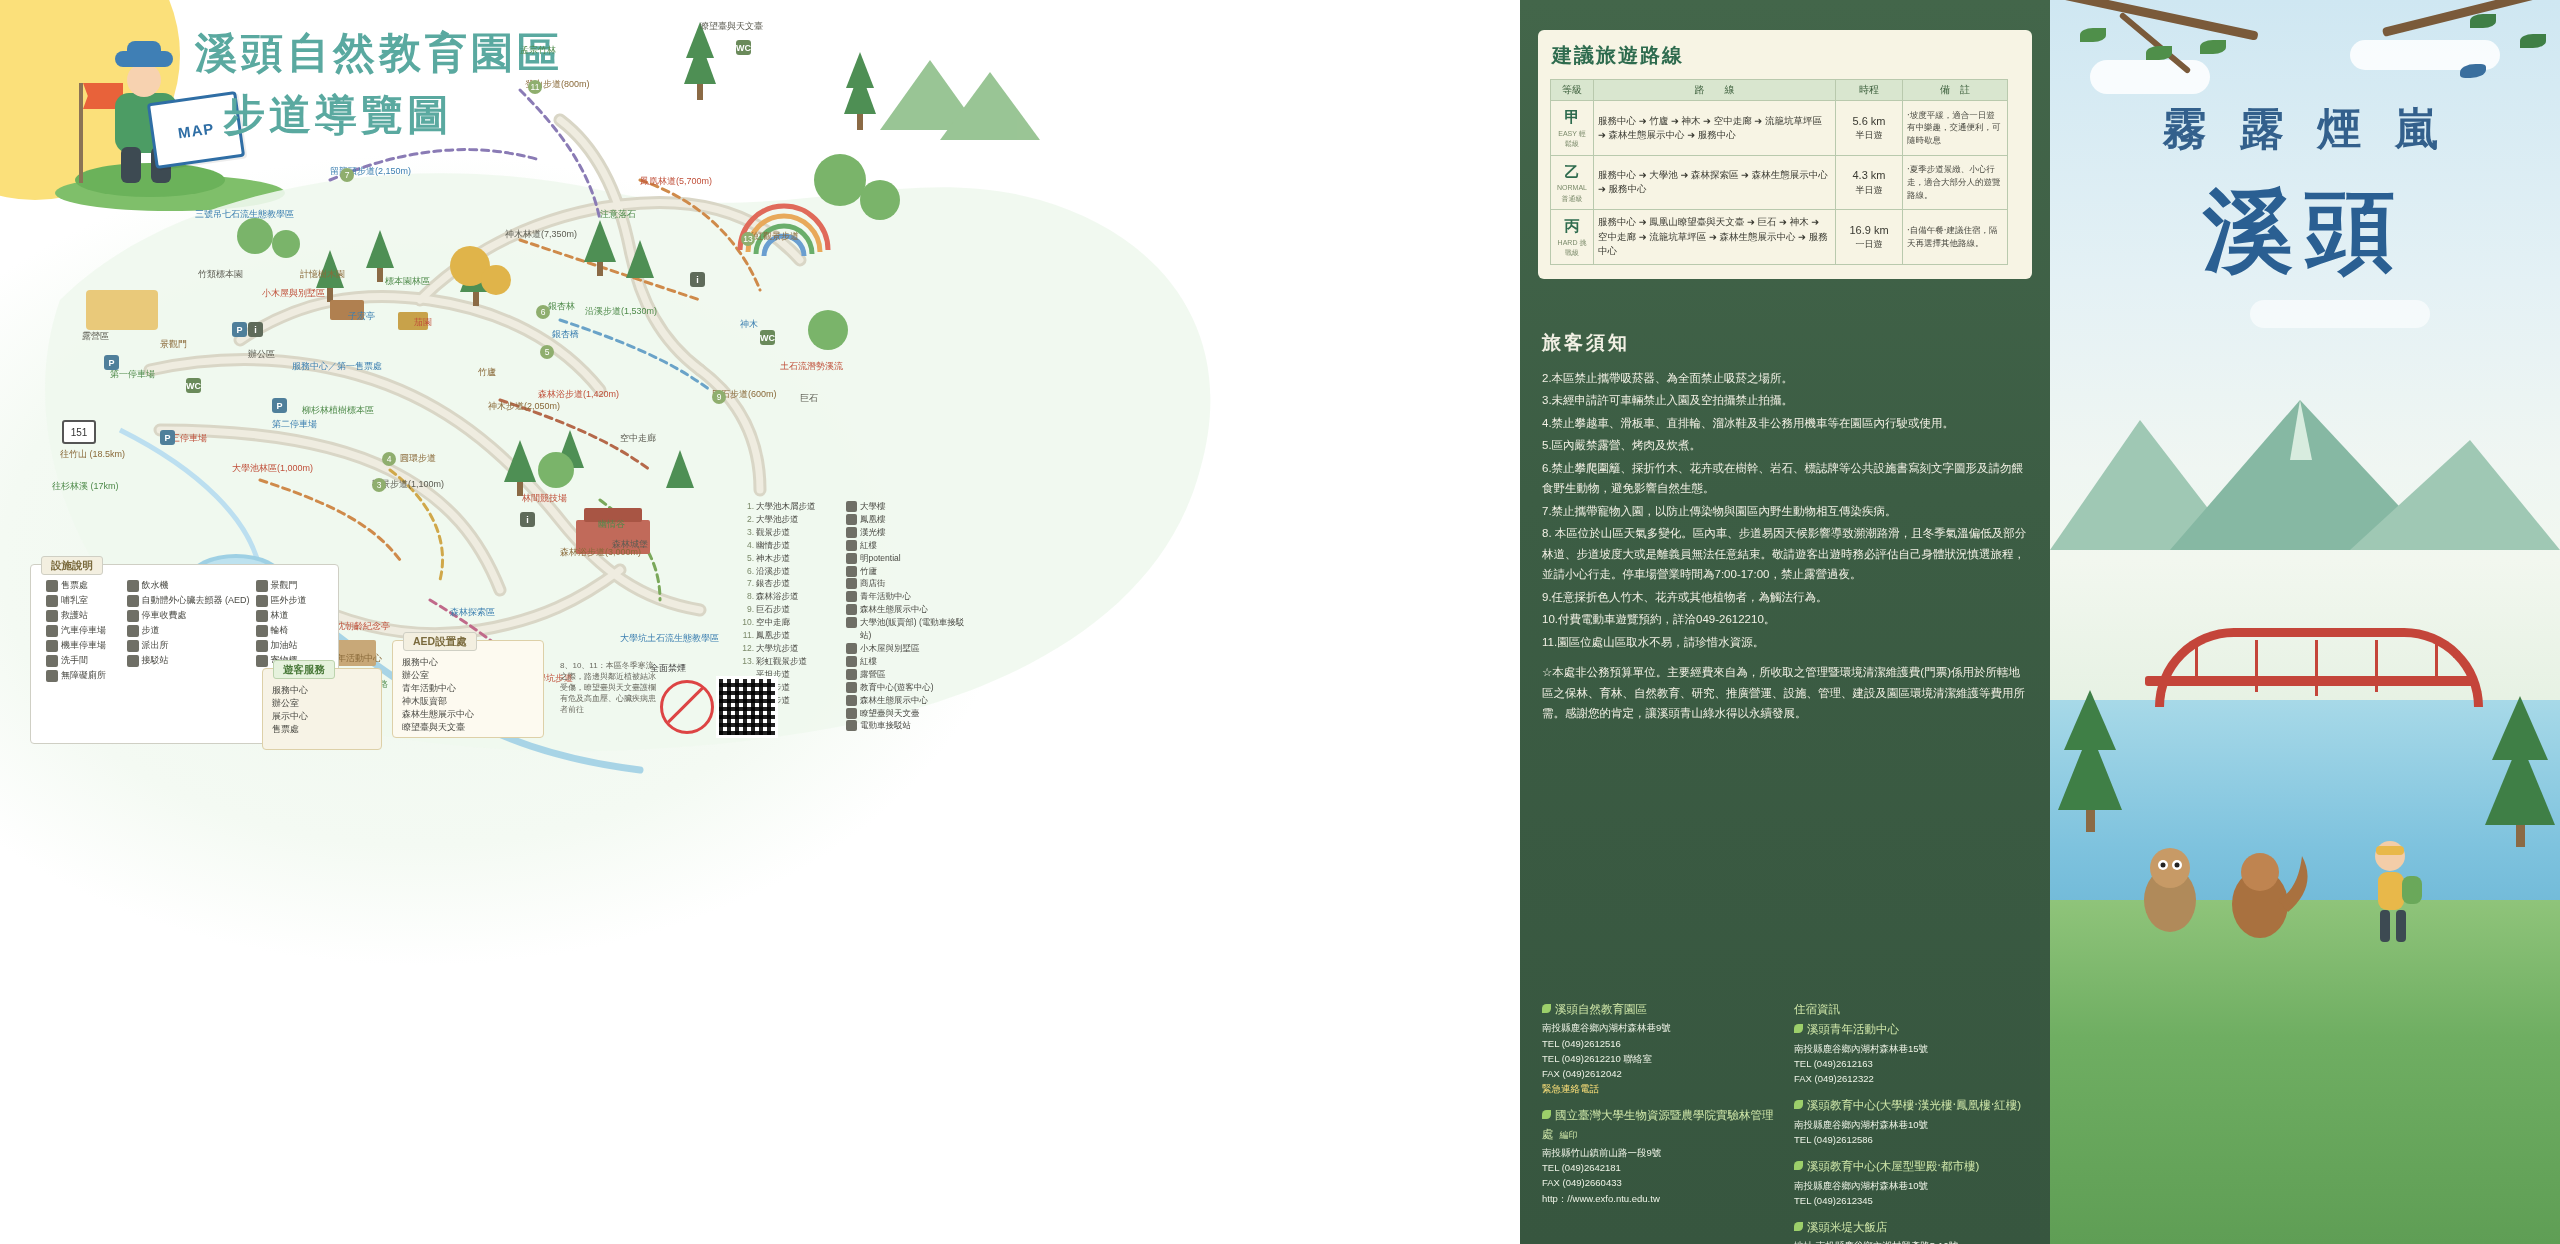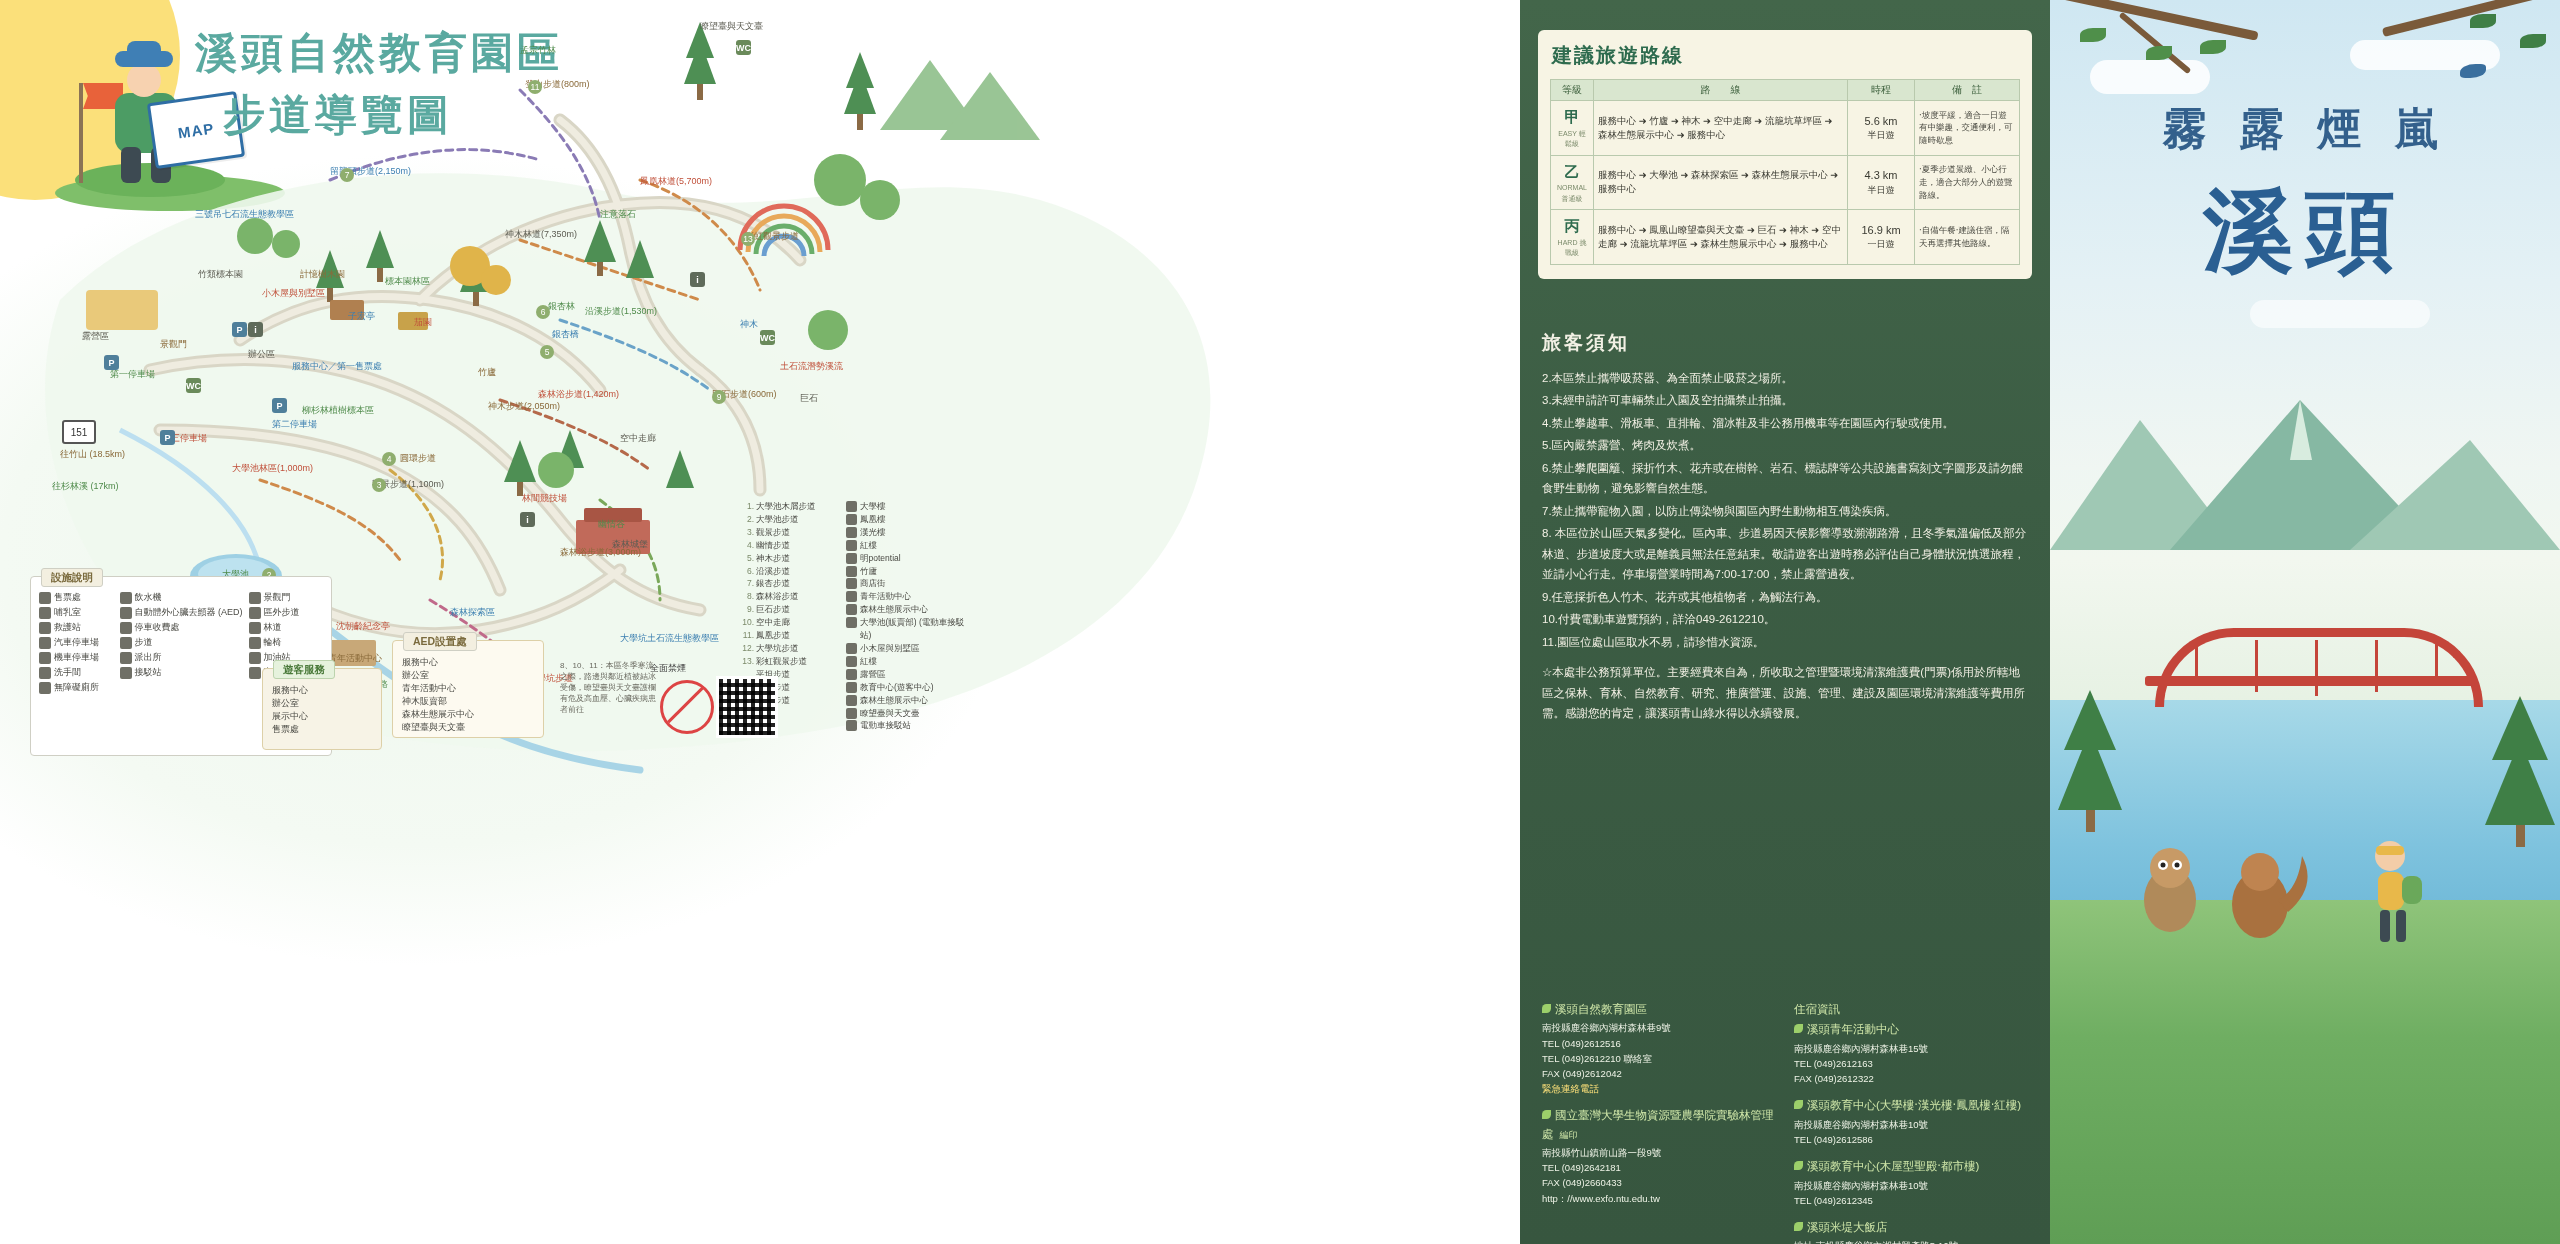--- a/index.html
+++ b/index.html
@@ -123,21 +123,21 @@
     font-size:10px;display:flex;align-items:center;justify-content:center;color:#333;
   }
 
   
   .info-panel{
     position:absolute;left:1520px;top:0;width:530px;height:1244px;
     background:linear-gradient(180deg,#43664a 0%,#3c5d44 40%,#37563f 100%);
   }
   .route-card{
     position:absolute;left:18px;top:30px;width:494px;
-    background:#f7f4e4;border-radius:6px;padding:12px 12px 14px 12px;box-sizing:border-box;
+    background:#f7f4e4;border-radius:6px;padding:12px 24px 14px 12px;box-sizing:border-box;
   }
   .route-title{font-size:20px;color:#2e6b4e;font-weight:bold;margin:0 0 10px 2px;letter-spacing:2px;}
   table.route{border-collapse:collapse;width:100%;font-size:9.5px;color:#3a3a32;}
   table.route th{
     background:#d9e6cf;border:1px solid #b9c9ad;padding:3px 2px;font-weight:normal;font-size:10px;color:#3c5f3c;
   }
   table.route td{border:1px solid #b9c9ad;padding:5px 4px;vertical-align:middle;line-height:1.5;}
   td.grade{width:34px;text-align:center;font-size:15px;color:#2e6b4e;font-weight:bold;}
   td.grade small{display:block;font-size:7px;color:#7a8a6a;font-weight:normal;letter-spacing:0;}
   td.dist{width:58px;text-align:center;font-size:11px;color:#3a3a32;}
@@ -532,21 +532,21 @@
         <div class="fi">
           <span class="fdot"></span>
           <span>電動車接駁站</span>
         </div>
       </div>
 
     <div class="qr-label">全面禁煙</div>
     <div class="no-drone"></div>
     <div class="qr"></div>
 
-    <div class="legend-box" style="left:30px;top:576px;width:300px;height:178px;">
+    <div class="legend-box" style="left:30px;top:564px;width:300px;height:178px;padding-left:7px;">
       <div class="legend-title">設施說明</div>
       <div class="lg-grid" id="fac-legend-grid">
           <div class="lg-item">
             <span class="lg-ico"></span>
             <span>售票處</span>
           </div>
           <div class="lg-item">
             <span class="lg-ico"></span>
             <span>飲水機</span>
           </div>

